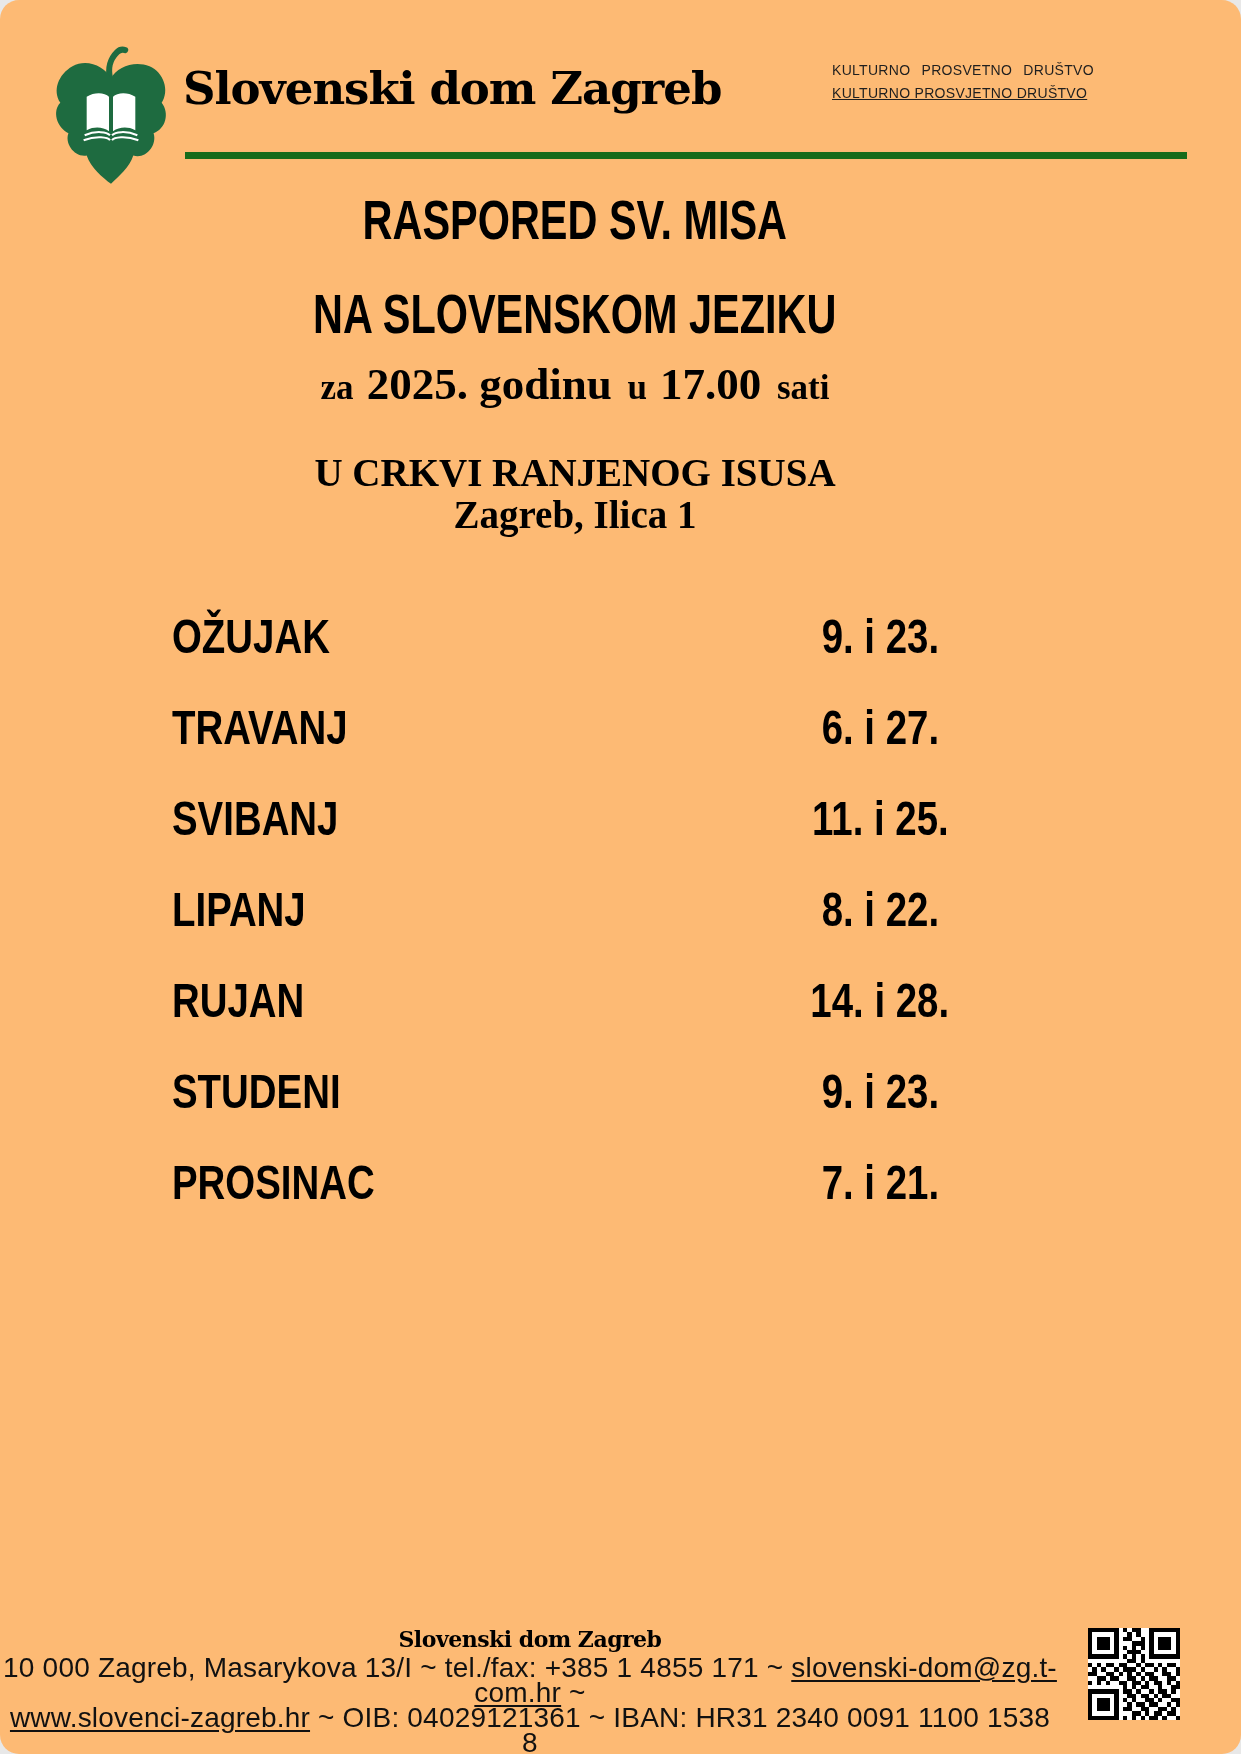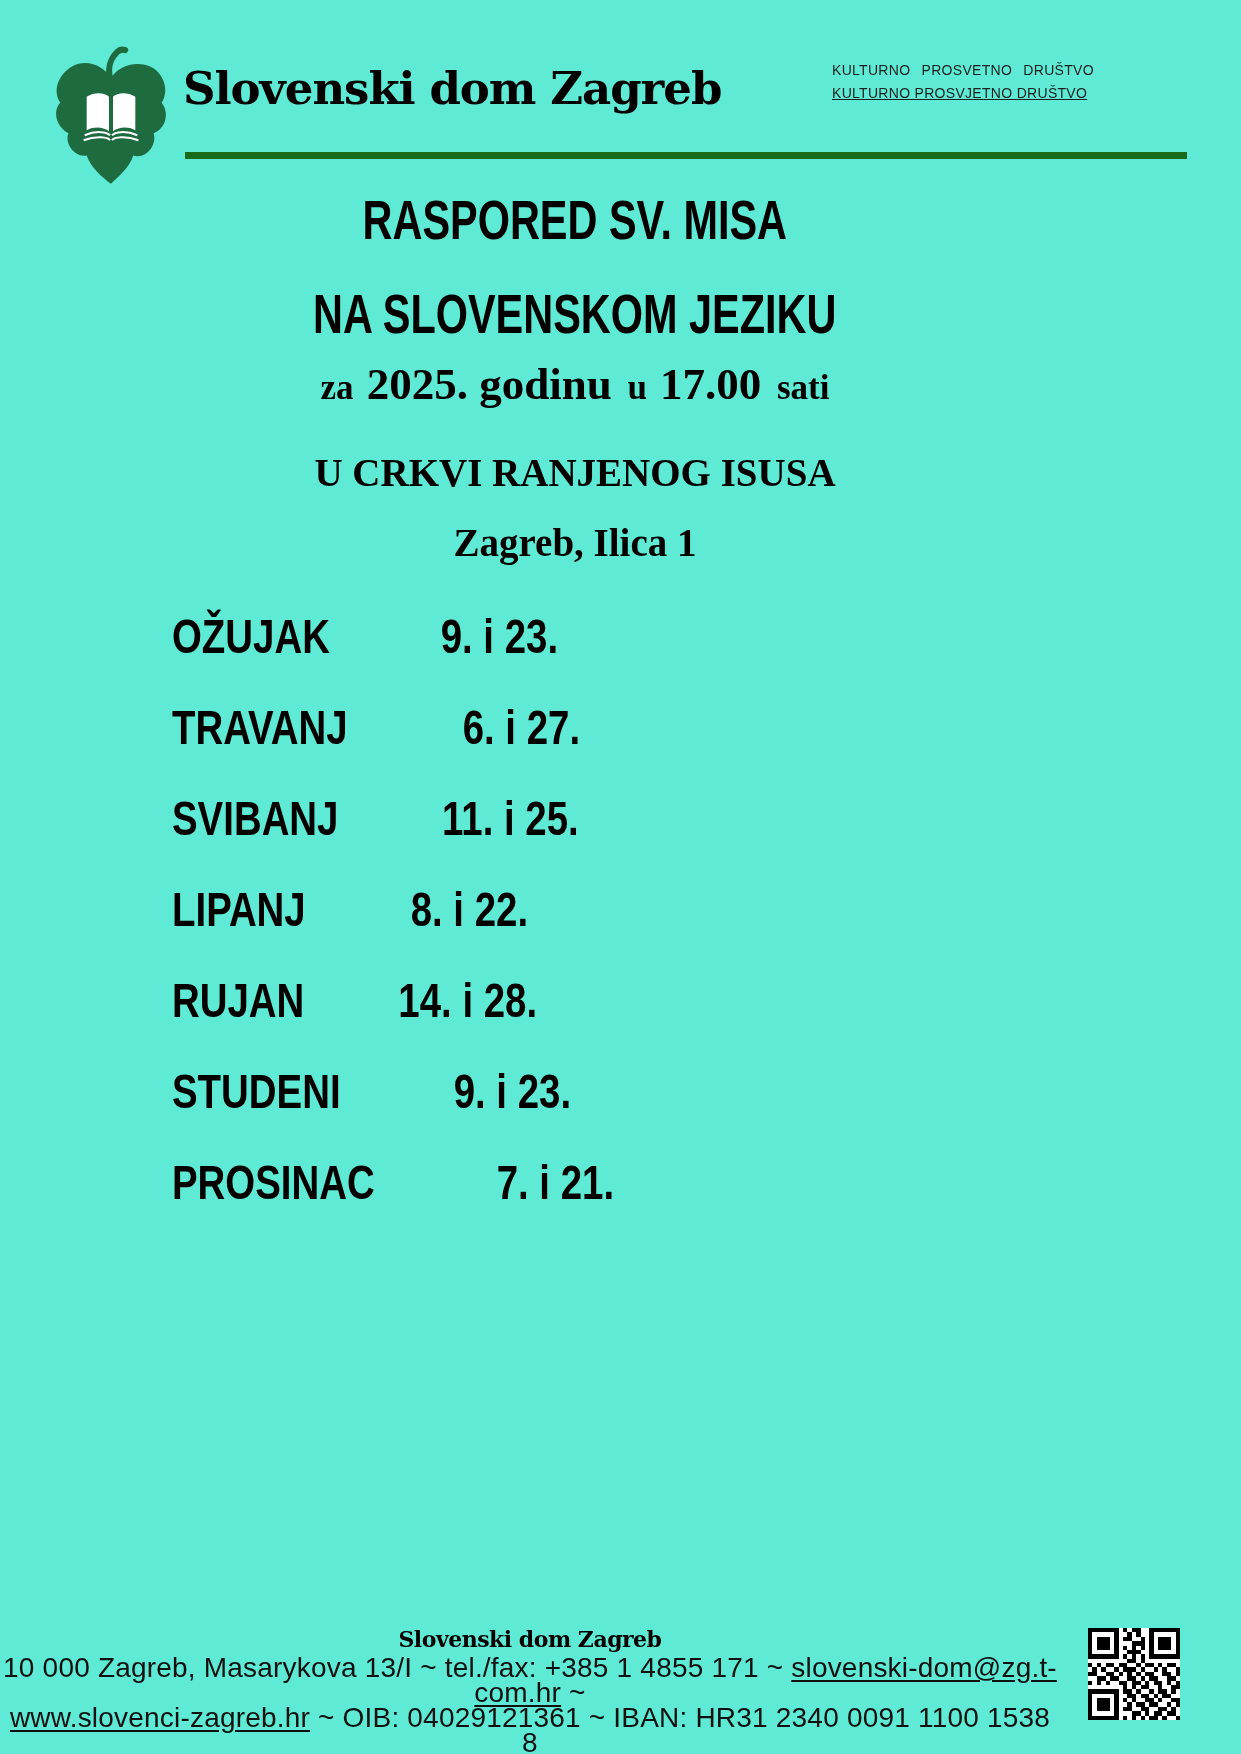--- a/index.html
+++ b/index.html
@@ -1,23 +1,24 @@
 <!DOCTYPE html>
 <html><head>
 <meta charset="utf-8">
 <style>
   html,body{margin:0;padding:0;background:#e8e8e8;}
   .page{
     position:relative;
     width:1241px;height:1754px;
-    background:#5eead4;
+    background:#fdba74;
     margin:0 auto;
     overflow:hidden;
     font-family:"Liberation Sans", sans-serif;
     color:#000;
+    border-radius:19px;
   }
 
   
   .logo{position:absolute;left:50px;top:44px;width:122px;height:152px;}
   .org-name{
     position:absolute;left:183px;top:62px;
     font-family:"DejaVu Serif", serif;
     font-weight:bold;font-size:45px;letter-spacing:-1px;
     white-space:nowrap;
   }
@@ -40,26 +41,26 @@
   .t-main .cond{transform:scaleX(.74);transform-origin:center;}
   .title1{top:192px;}
   .title2{top:286px;}
   .subtitle{top:358px;font-family:"Liberation Serif", serif;font-weight:bold;}
   .sub-big{font-size:45px;}
   .sub-small{font-size:35px;}
   .subtitle span{margin-right:.26em;}
   .subtitle span:last-child{margin-right:0;}
   .loc{font-family:"Liberation Serif", serif;font-weight:bold;font-size:39px;white-space:nowrap;}
   .loc1{top:450px;}
-  .loc2{top:520px;}
+  .loc2{top:492px;}
 
   
   .schedule{position:absolute;left:172px;top:612px;width:838px;}
   .srow{
-    display:flex;align-items:flex-start;
+    display:flex;justify-content:space-between;align-items:flex-start;
     height:50px;margin-bottom:41px;
     font-weight:bold;font-size:48px;line-height:50px;
   }
   .month{display:inline-block;transform:scaleX(.8);transform-origin:left center;white-space:nowrap;}
   .dates-cell{width:260px;text-align:center;}
   .dates{display:inline-block;transform:scaleX(.8);transform-origin:center;white-space:nowrap;}
 
   
   .footer{position:absolute;left:0;top:1626px;width:1060px;text-align:center;}
   .footer-org{

